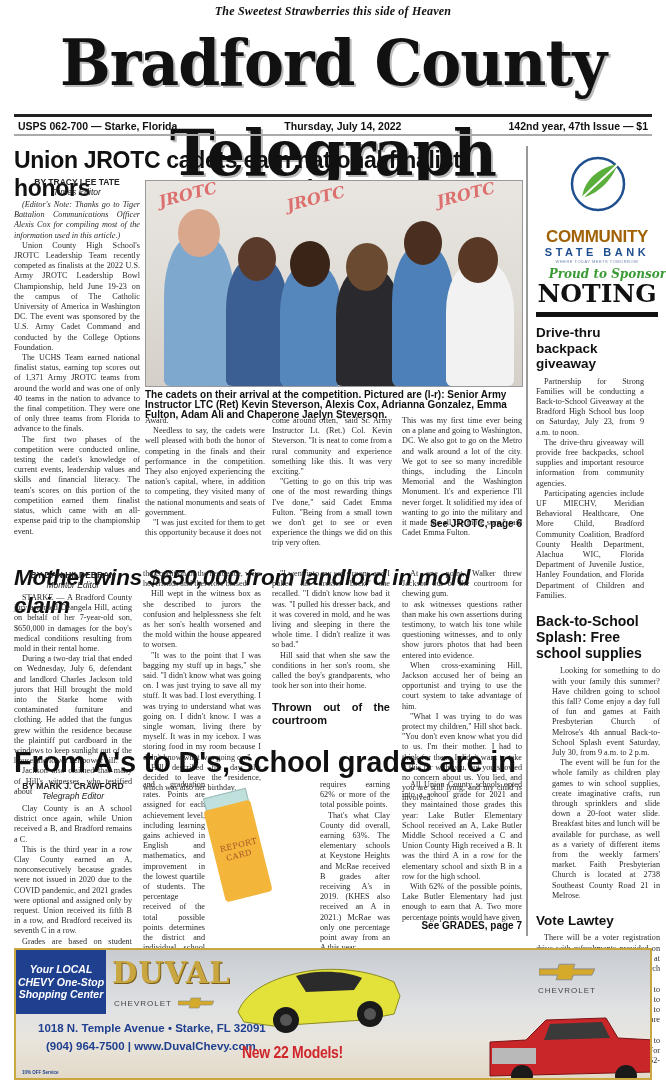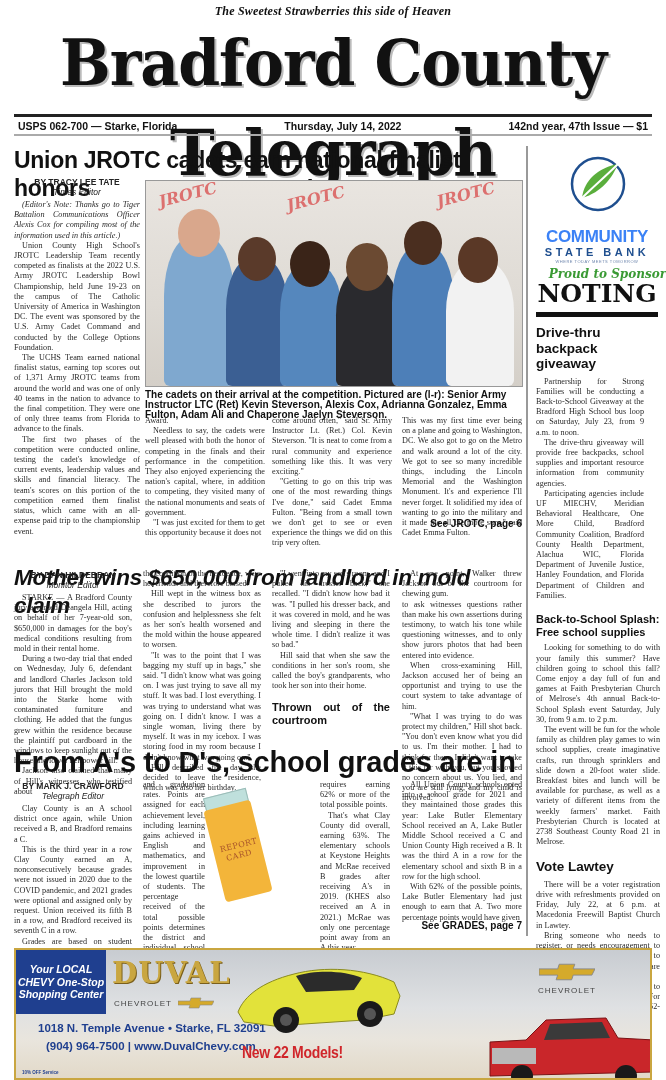--- a/index.html
+++ b/index.html
@@ -141,36 +141,36 @@
 <div class="abs seemore" style="left:402px;top:920px;width:120px;">See GRADES, page 7</div>
 
 <div class="abs sidebar">
   <div style="position:relative;height:82px;">
     <svg width="60" height="60" viewBox="0 0 60 60" style="position:absolute;left:40px;top:8px">
       <circle cx="30" cy="30" r="26" fill="none" stroke="#1f4f8f" stroke-width="2.5"></circle>
       <path d="M14 44 C16 26 30 14 50 10 C44 24 34 38 14 44 Z" fill="#5aae3c"></path>
       <path d="M14 44 C26 32 38 22 50 10" stroke="#fff" stroke-width="2" fill="none"></path>
     </svg>
   </div>
-  <div style="text-align:center;font-family:'Liberation Sans',sans-serif;font-size:17px;font-weight:bold;color:#3b82f6;line-height:18px;letter-spacing:-.3px">COMMUNITY</div>
+  <div style="text-align:center;font-family:'Liberation Sans',sans-serif;font-size:17px;font-weight:bold;color:#a16207;line-height:18px;letter-spacing:-.3px">COMMUNITY</div>
   <div style="text-align:center;font-family:'Liberation Sans',sans-serif;font-size:11px;font-weight:bold;color:#1f4f8f;letter-spacing:3.5px;line-height:12px">STATE BANK</div>
   <div style="text-align:center;font-family:'Liberation Sans',sans-serif;font-size:4px;color:#6e86ad;letter-spacing:.5px;margin-top:1px">WHERE TODAY MEETS TOMORROW</div>
   <div style="text-align:right;font-family:'DejaVu Serif',serif;font-style:italic;font-weight:bold;font-size:12px;color:#3a9a34;margin-top:3px">Proud to Sponsor</div>
   <div class="worth" style="font-size:25px;font-variant:small-caps;">NOTING</div>
   <div style="height:5px;background:#111;margin:6px 8px 0 8px"></div>
 
   <div class="sub" style="font-size:13.5px;margin:8px 6px 5px 8px;">Drive-thru backpack giveaway</div>
   <div class="col" style="margin:0 22px 0 8px;">
     <p>Partnership for Strong Families will be conducting a Back-to-School Giveaway at the Bradford High School bus loop on Saturday, July 23, from 9 a.m. to noon.</p>
     <p>The drive-thru giveaway will provide free backpacks, school supplies and important resource information from community agencies.</p>
     <p>Participating agencies include UF MIECHV, Meridian Behavioral Healthcare, One More Child, Bradford Community Coalition, Bradford County Health Department, Alachua WIC, Florida Department of Juvenile Justice, Hanley Foundation, and Florida Department of Children and Families.</p>
   </div>
 
-  <div class="sub" style="font-size:11px;margin:12px 6px 5px 8px;">Back-to-School Splash: Free school supplies</div>
-  <div class="col" style="margin:0 6px 0 8px;">
+  <div class="sub" style="font-size:14px;margin:12px 6px 5px 8px;">Back-to-School Splash: Free school supplies</div>
+  <div class="col" style="margin:0 6px 0 24px;">
     <p>Looking for something to do with your family this summer? Have children going to school this fall? Come enjoy a day full of fun and games at Faith Presbyterian Church of Melrose's 4th annual Back-to-School Splash event Saturday, July 30, from 9 a.m. to 2 p.m.</p>
     <p>The event will be fun for the whole family as children play games to win school supplies, create imaginative crafts, run through sprinklers and slide down a 20-foot water slide. Breakfast bites and lunch will be available for purchase, as well as a variety of different items from the weekly farmers' market. Faith Presbyterian Church is located at 2738 Southeast County Road 21 in Melrose.</p>
   </div>
 
   <div class="sub" style="font-size:13.5px;margin:12px 6px 5px 8px;">Vote Lawtey</div>
   <div class="col" style="margin:0 6px 0 8px;">
     <p>There will be a voter registration drive with refreshments provided on Friday, July 22, at 6 p.m. at Macedonia Freewill Baptist Church in Lawtey.</p>
     <p>Bring someone who needs to register, or needs encouragement to vote. This is a nonpartisan event to encourage voting, and all are welcome to attend.</p>
     <p>July 25 is the last day to register to vote in the August primaries. For further information, please call 352-283-5536.</p>
   </div>

